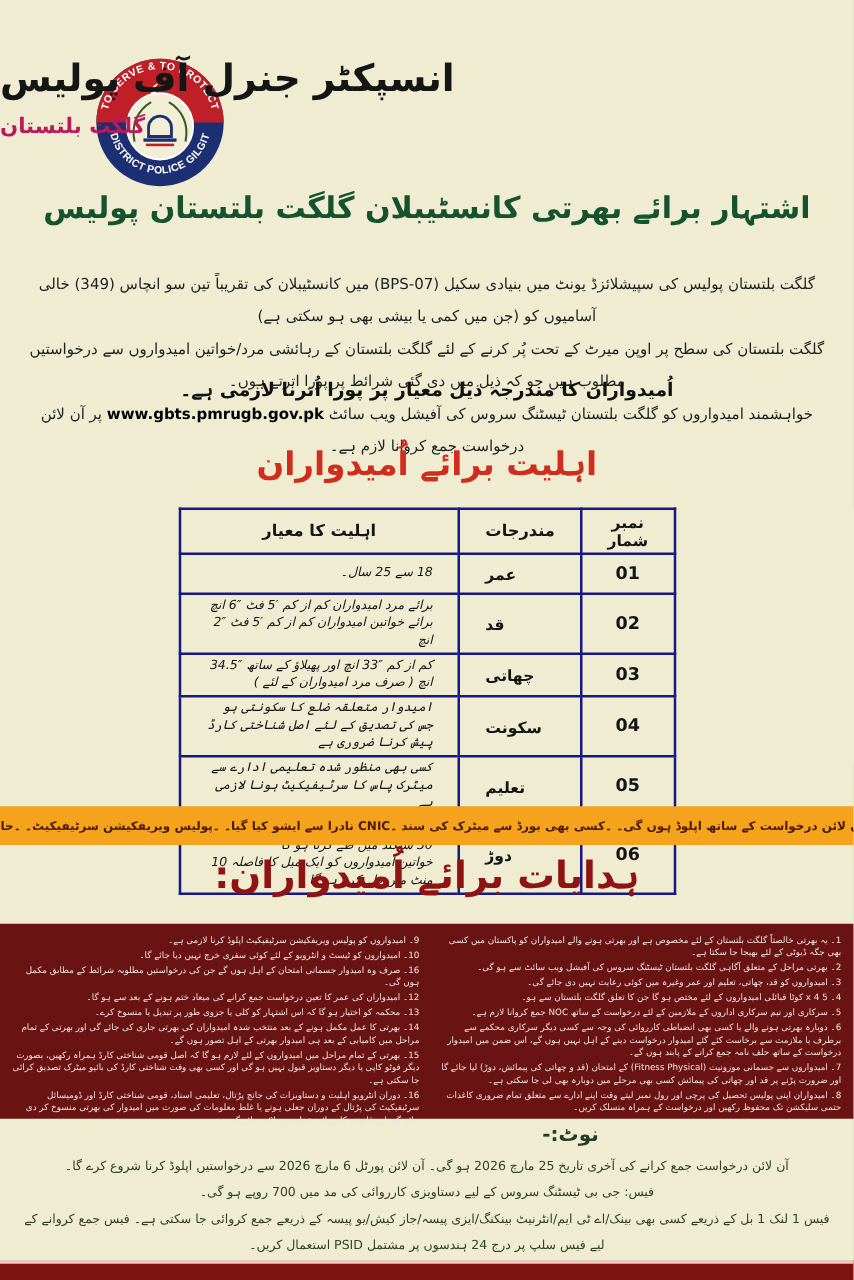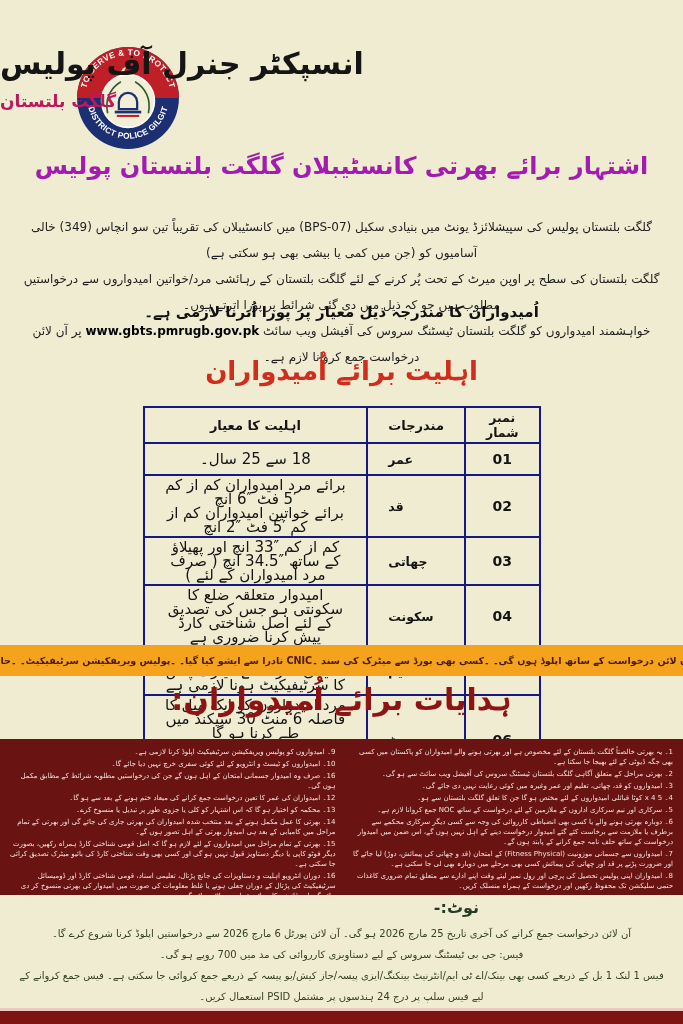--- a/index.html
+++ b/index.html
@@ -10,40 +10,40 @@
     background:#efecd2; overflow:hidden;
   }
   
   .logo { position:absolute; left:74px; top:44px; width:108px; height:108px; }
   .title-block { position:absolute; top:46px; left:0; right:0; text-align:left; direction:rtl; }
   .page-title { font-size:30px; font-weight:bold; color:#151515; letter-spacing:0; }
   .page-subtitle { font-size:17px; font-weight:bold; color:#be185d; margin-top:10px; }
   
   .headline {
     position:absolute; top:152px; left:0; right:0; text-align:center; direction:rtl;
-    color:#a21caf; font-size:24px; font-weight:bold;
+    color:#14532d; font-size:24px; font-weight:bold;
   }
   
   .intro { position:absolute; top:214px; left:14px; right:14px; direction:rtl; text-align:center;
            font-size:12px; line-height:26px; color:#1f1f1f; }
   .website { direction:ltr; unicode-bidi:embed; font-weight:bold; color:#000; text-decoration:none; }
   .req-line { position:absolute; top:303px; left:0; right:0; direction:rtl; text-align:center;
               font-size:15px; font-weight:bold; color:#111; }
   
   .elig-heading { position:absolute; top:356px; left:0; right:0; text-align:center; direction:rtl;
                   color:#d02d1c; font-size:26px; font-weight:bold; }
   .table-wrap { position:absolute; top:406px; left:0; right:0; display:flex; justify-content:center; }
   table.elig { border-collapse:collapse; direction:rtl; width:398px; background:#efecd2; }
   table.elig th, table.elig td { border:2px solid #181882; color:#141414; padding:2px 20px; vertical-align:middle; }
   th.h-serial { width:52px; font-size:12.5px; font-weight:bold; height:30px; }
   th.h-item   { width:88px; font-size:13px;  font-weight:bold; }
   th.h-crit   { font-size:13px; font-weight:bold; }
   td.serial { text-align:center; font-size:14px; font-weight:bold; }
   td.item   { text-align:left; font-size:12.5px; font-weight:bold;border-radius:10px; }
-  td.crit   { text-align:center; font-size:15px; line-height:14px; }
+  td.crit   { text-align:right; font-size:10px; line-height:14px;font-style:italic; }
   td.crit div:empty { display:none; }
   tr.r1 td{height:32px;} tr.r2 td{height:32px;} tr.r3 td{height:34px;}
   tr.r4 td{height:32px;} tr.r5 td{height:30px;} tr.r6 td{height:42px;}
   
   .docs-banner {
     position:absolute; top:645px; left:0; right:0; height:31px;
     background:#f5a21c; color:#4a1c00; font-size:9.6px; font-weight:bold;
     direction:rtl; display:flex; align-items:center; justify-content:center; white-space:nowrap;
   }
   

